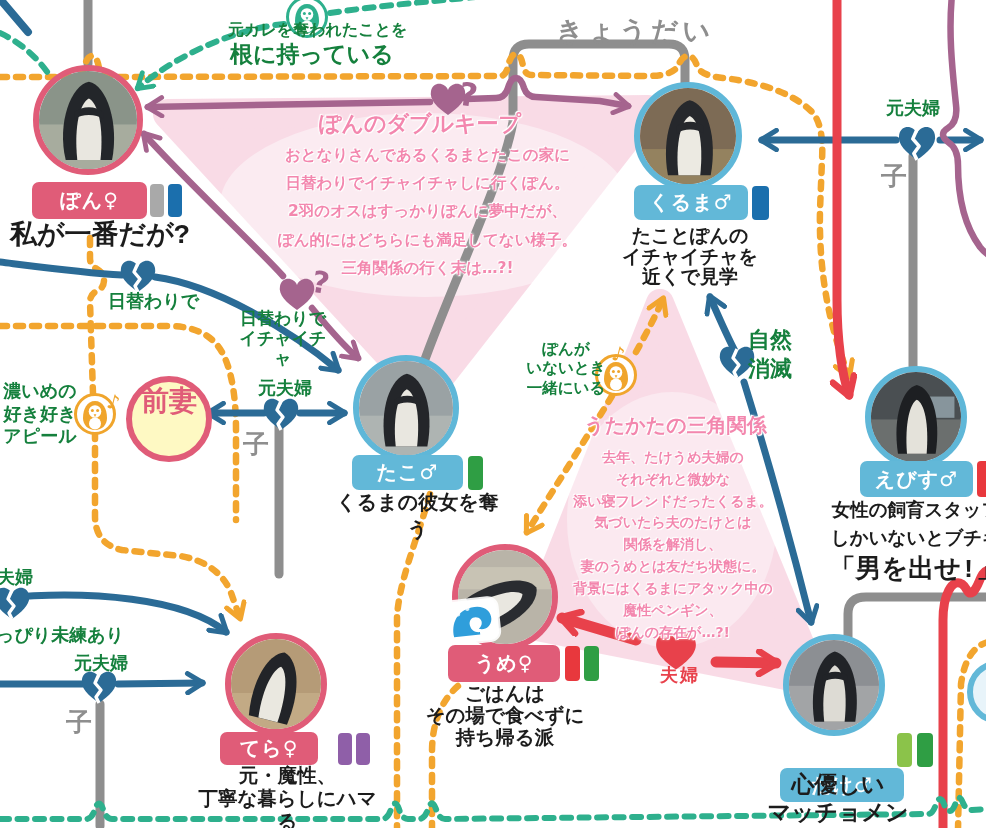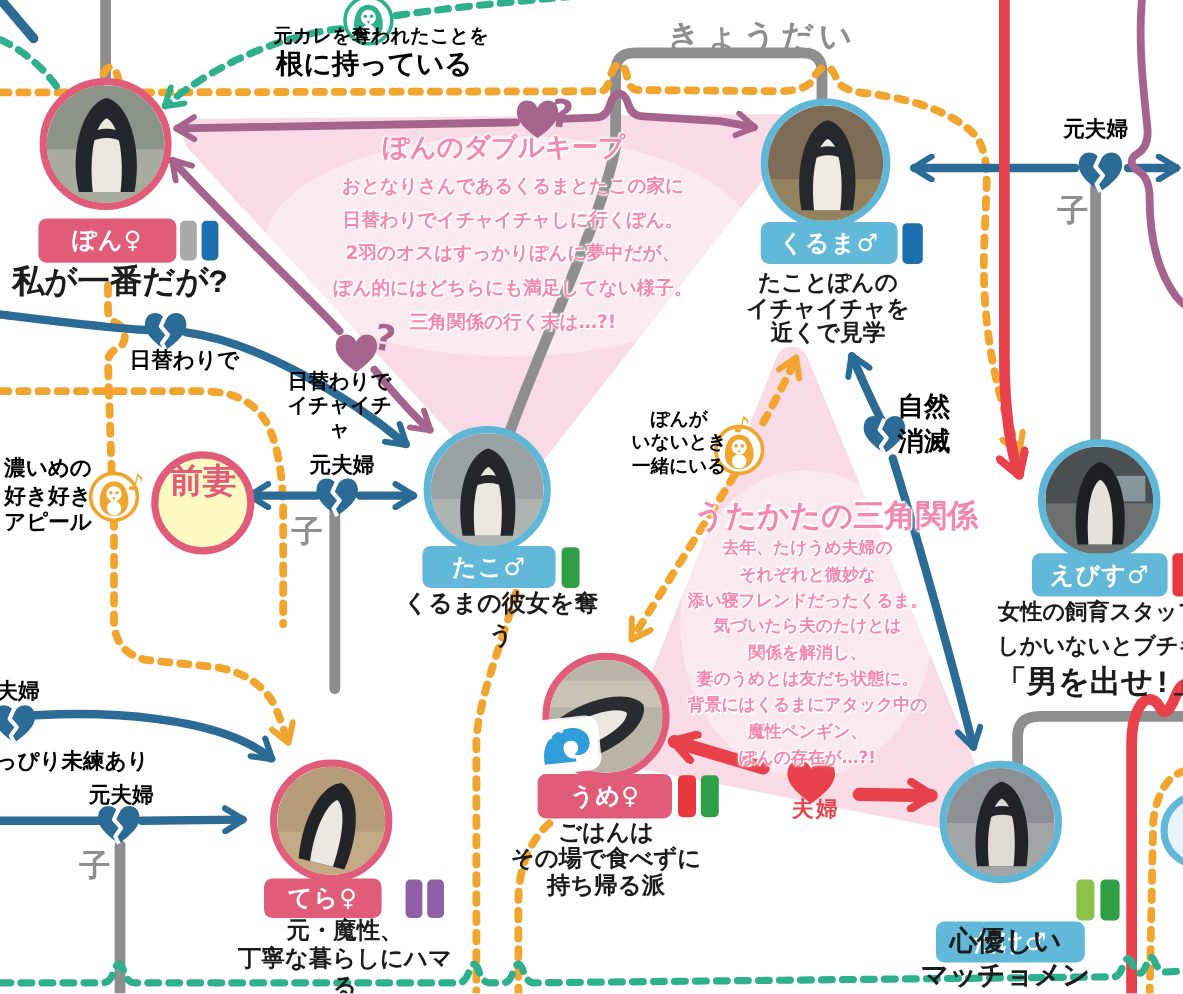--- a/index.html
+++ b/index.html
@@ -1,19 +1,19 @@
 <!DOCTYPE html>
 <html><head>
 <meta charset="utf-8">
 <style>
   html,body{margin:0;padding:0;background:#fff;}
   .stage{position:relative;width:986px;height:828px;overflow:hidden;background:#fff;
          font-family:"DejaVu Sans","Liberation Sans",sans-serif;color:#222;}
   .stage svg.wires{position:absolute;left:0;top:0;}
-  .lbl{position:absolute;color:#000000;font-weight:600;line-height:1.25;white-space:nowrap;}
+  .lbl{position:absolute;color:#15803d;font-weight:600;line-height:1.25;white-space:nowrap;}
   .pre{white-space:pre-line;}
   .center{text-align:center;}
   .gray{color:#8e8e8e;}
   .red-t{color:#e8414b;}
   .purple-t{color:#a5648e;}
   .pink-t{color:#f387ae;text-shadow:0 0 3px #fff,0 0 3px #fff,1px 1px 0 #fff,-1px -1px 0 #fff;}
   .photo{position:absolute;border-radius:50%;overflow:hidden;box-sizing:border-box;}
   .ring-pink{border:6px solid #e05c78;}
   .ring-blue{border:6px solid #5fb7d8;}
   .photo svg{display:block;width:100%;height:100%;}
@@ -314,21 +314,21 @@
   <div class="note" style="left:107px;top:390px;font-size:20px;transform:rotate(14deg);">♪</div>
   <div class="note" style="left:612px;top:342px;font-size:20px;transform:rotate(14deg);">♪</div>
 
   <div class="lbl pink-t center" style="left:305px;top:110px;width:230px;font-size:22px;font-weight:700;">ぽんのダブルキープ</div>
   <div class="lbl pink-t pre center" style="left:230px;top:141px;width:395px;font-size:15.5px;line-height:1.82;font-weight:700;">おとなりさんであるくるまとたこの家に
 日替わりでイチャイチャしに行くぽん。
 2羽のオスはすっかりぽんに夢中だが、
 ぽん的にはどちらにも満足してない様子。
 三角関係の行く末は…?!</div>
 
-  <div class="lbl pink-t center" style="left:578px;top:414px;width:195px;font-size:26px;font-weight:700;">うたかたの三角関係</div>
+  <div class="lbl pink-t center" style="left:578px;top:414px;width:195px;font-size:20px;font-weight:700;font-family:Liberation Mono, monospace;">うたかたの三角関係</div>
   <div class="lbl pink-t pre center" style="left:558px;top:447px;width:230px;font-size:14px;line-height:1.56;font-weight:700;">去年、たけうめ夫婦の
 それぞれと微妙な
 添い寝フレンドだったくるま。
 気づいたら夫のたけとは
 関係を解消し、
 妻のうめとは友だち状態に。
 背景にはくるまにアタック中の
 魔性ペンギン、
 ぽんの存在が…?!</div>
 

